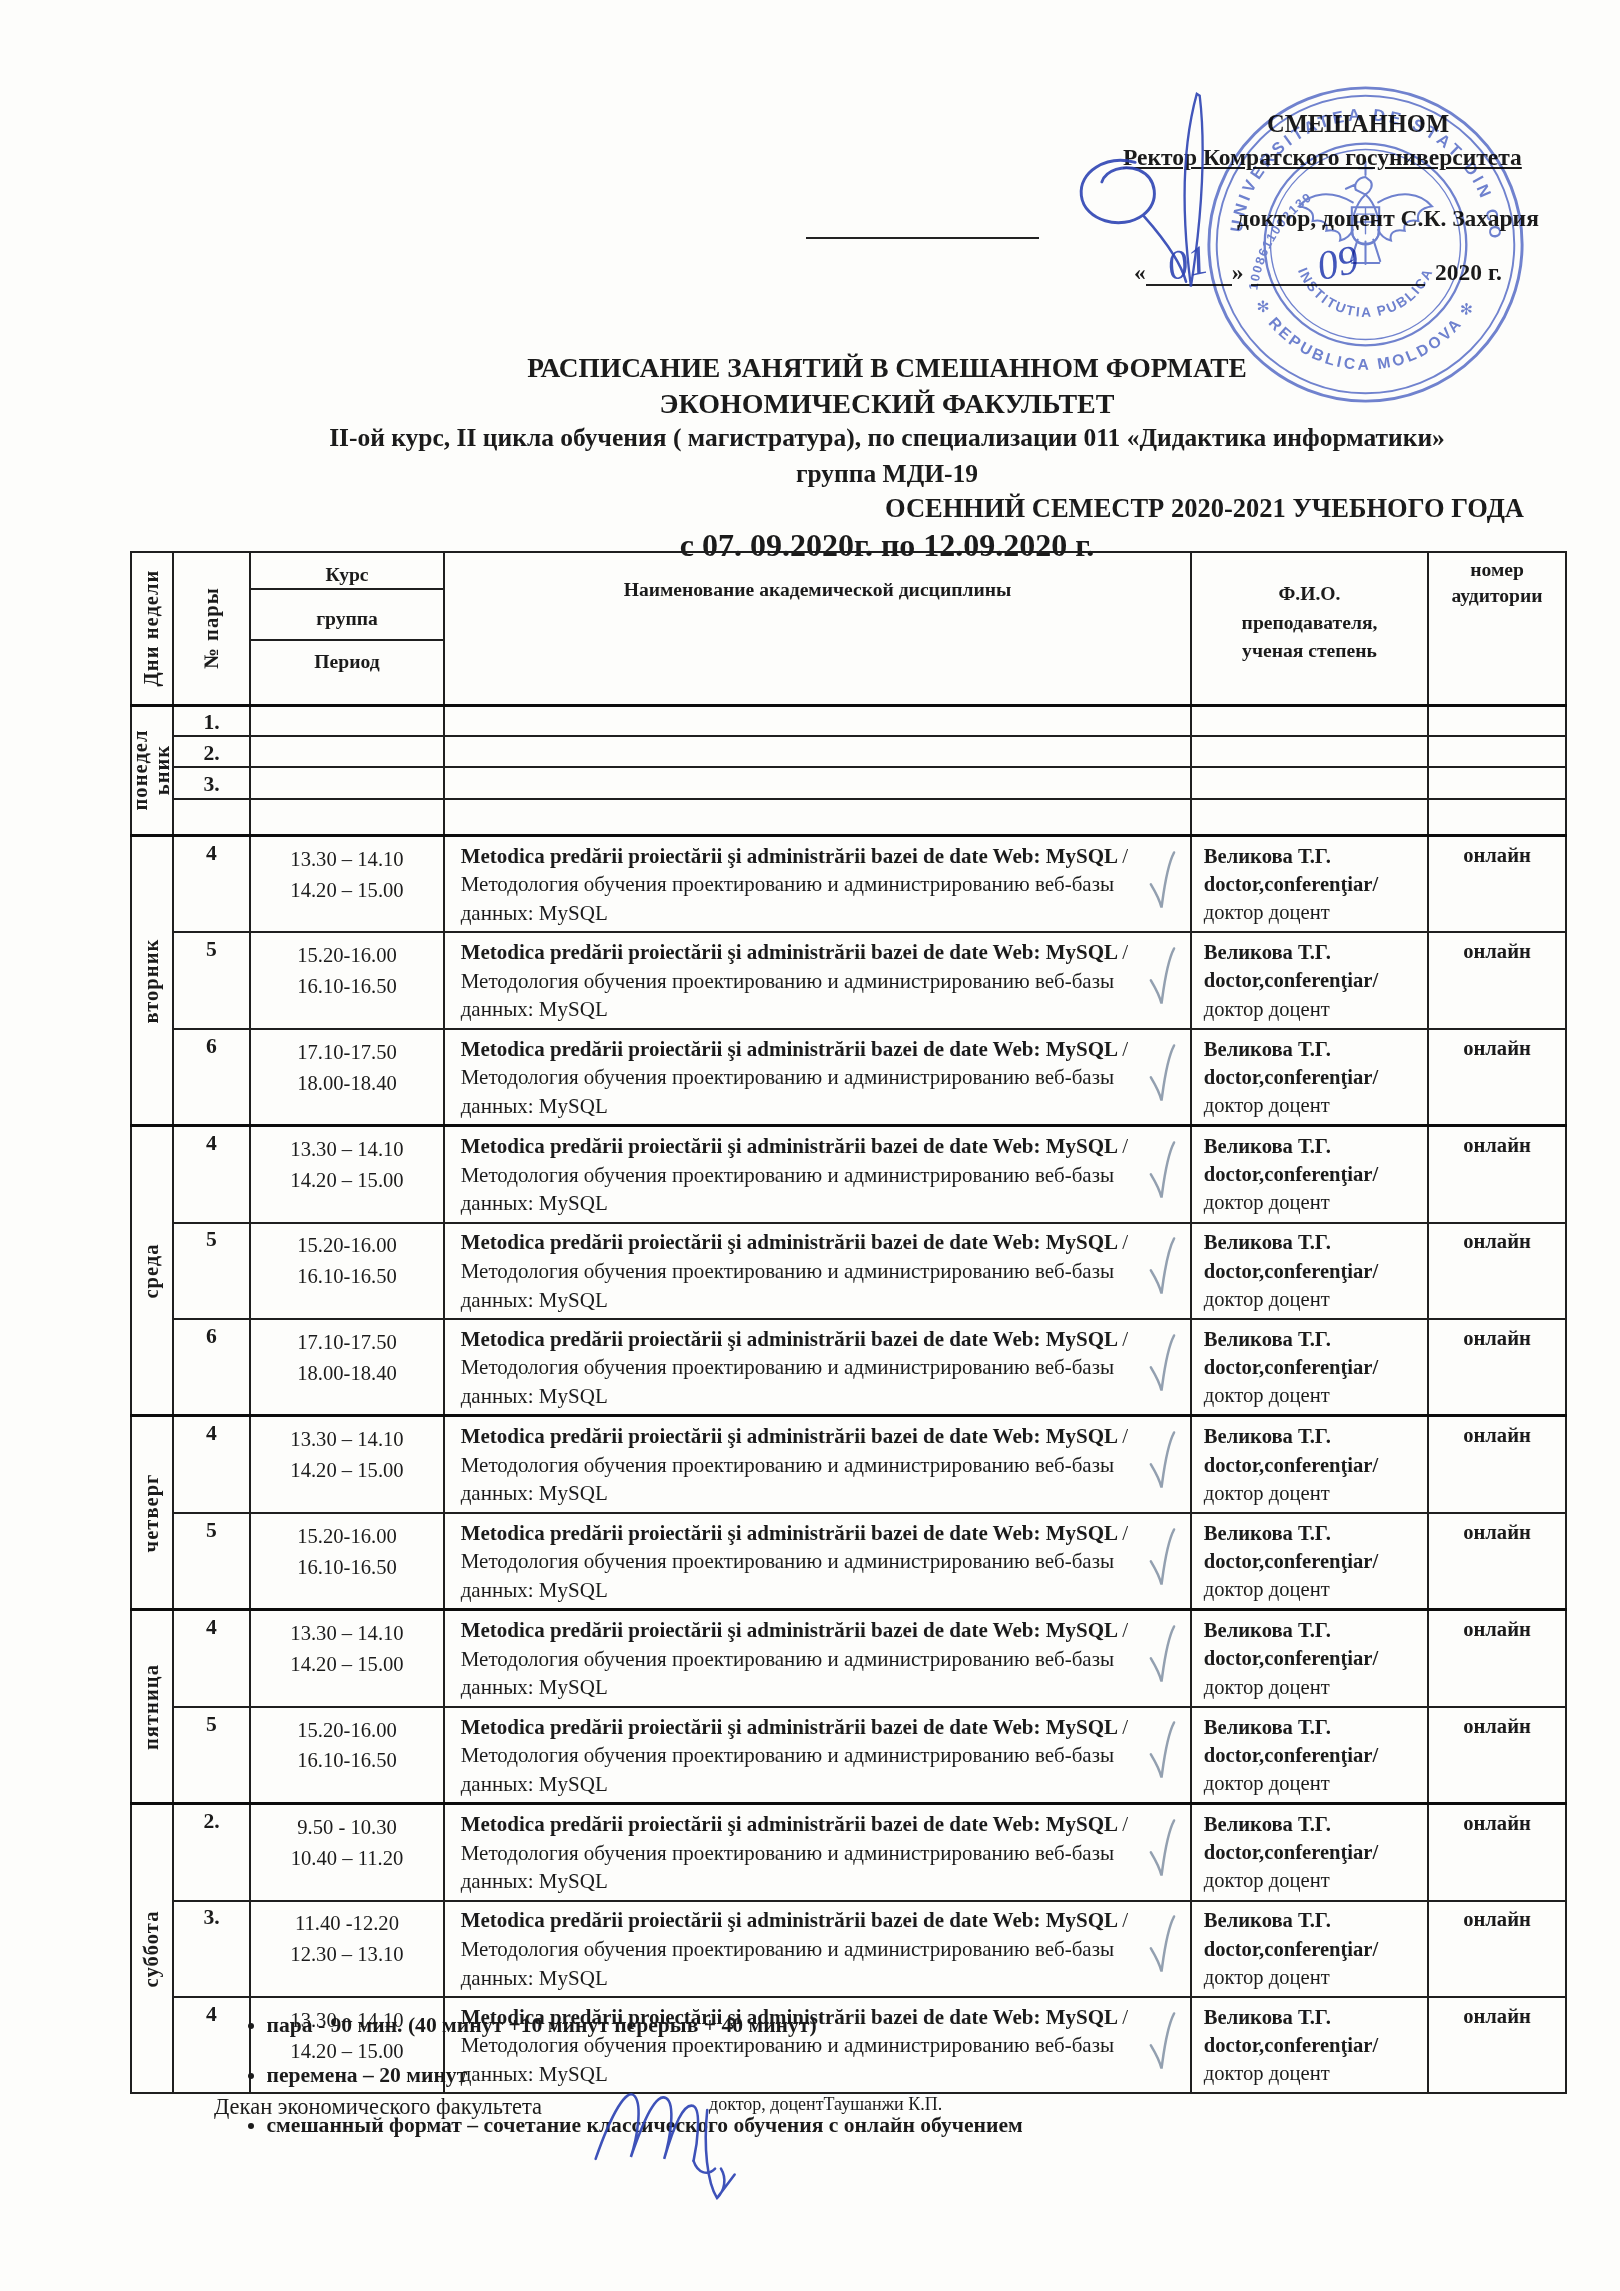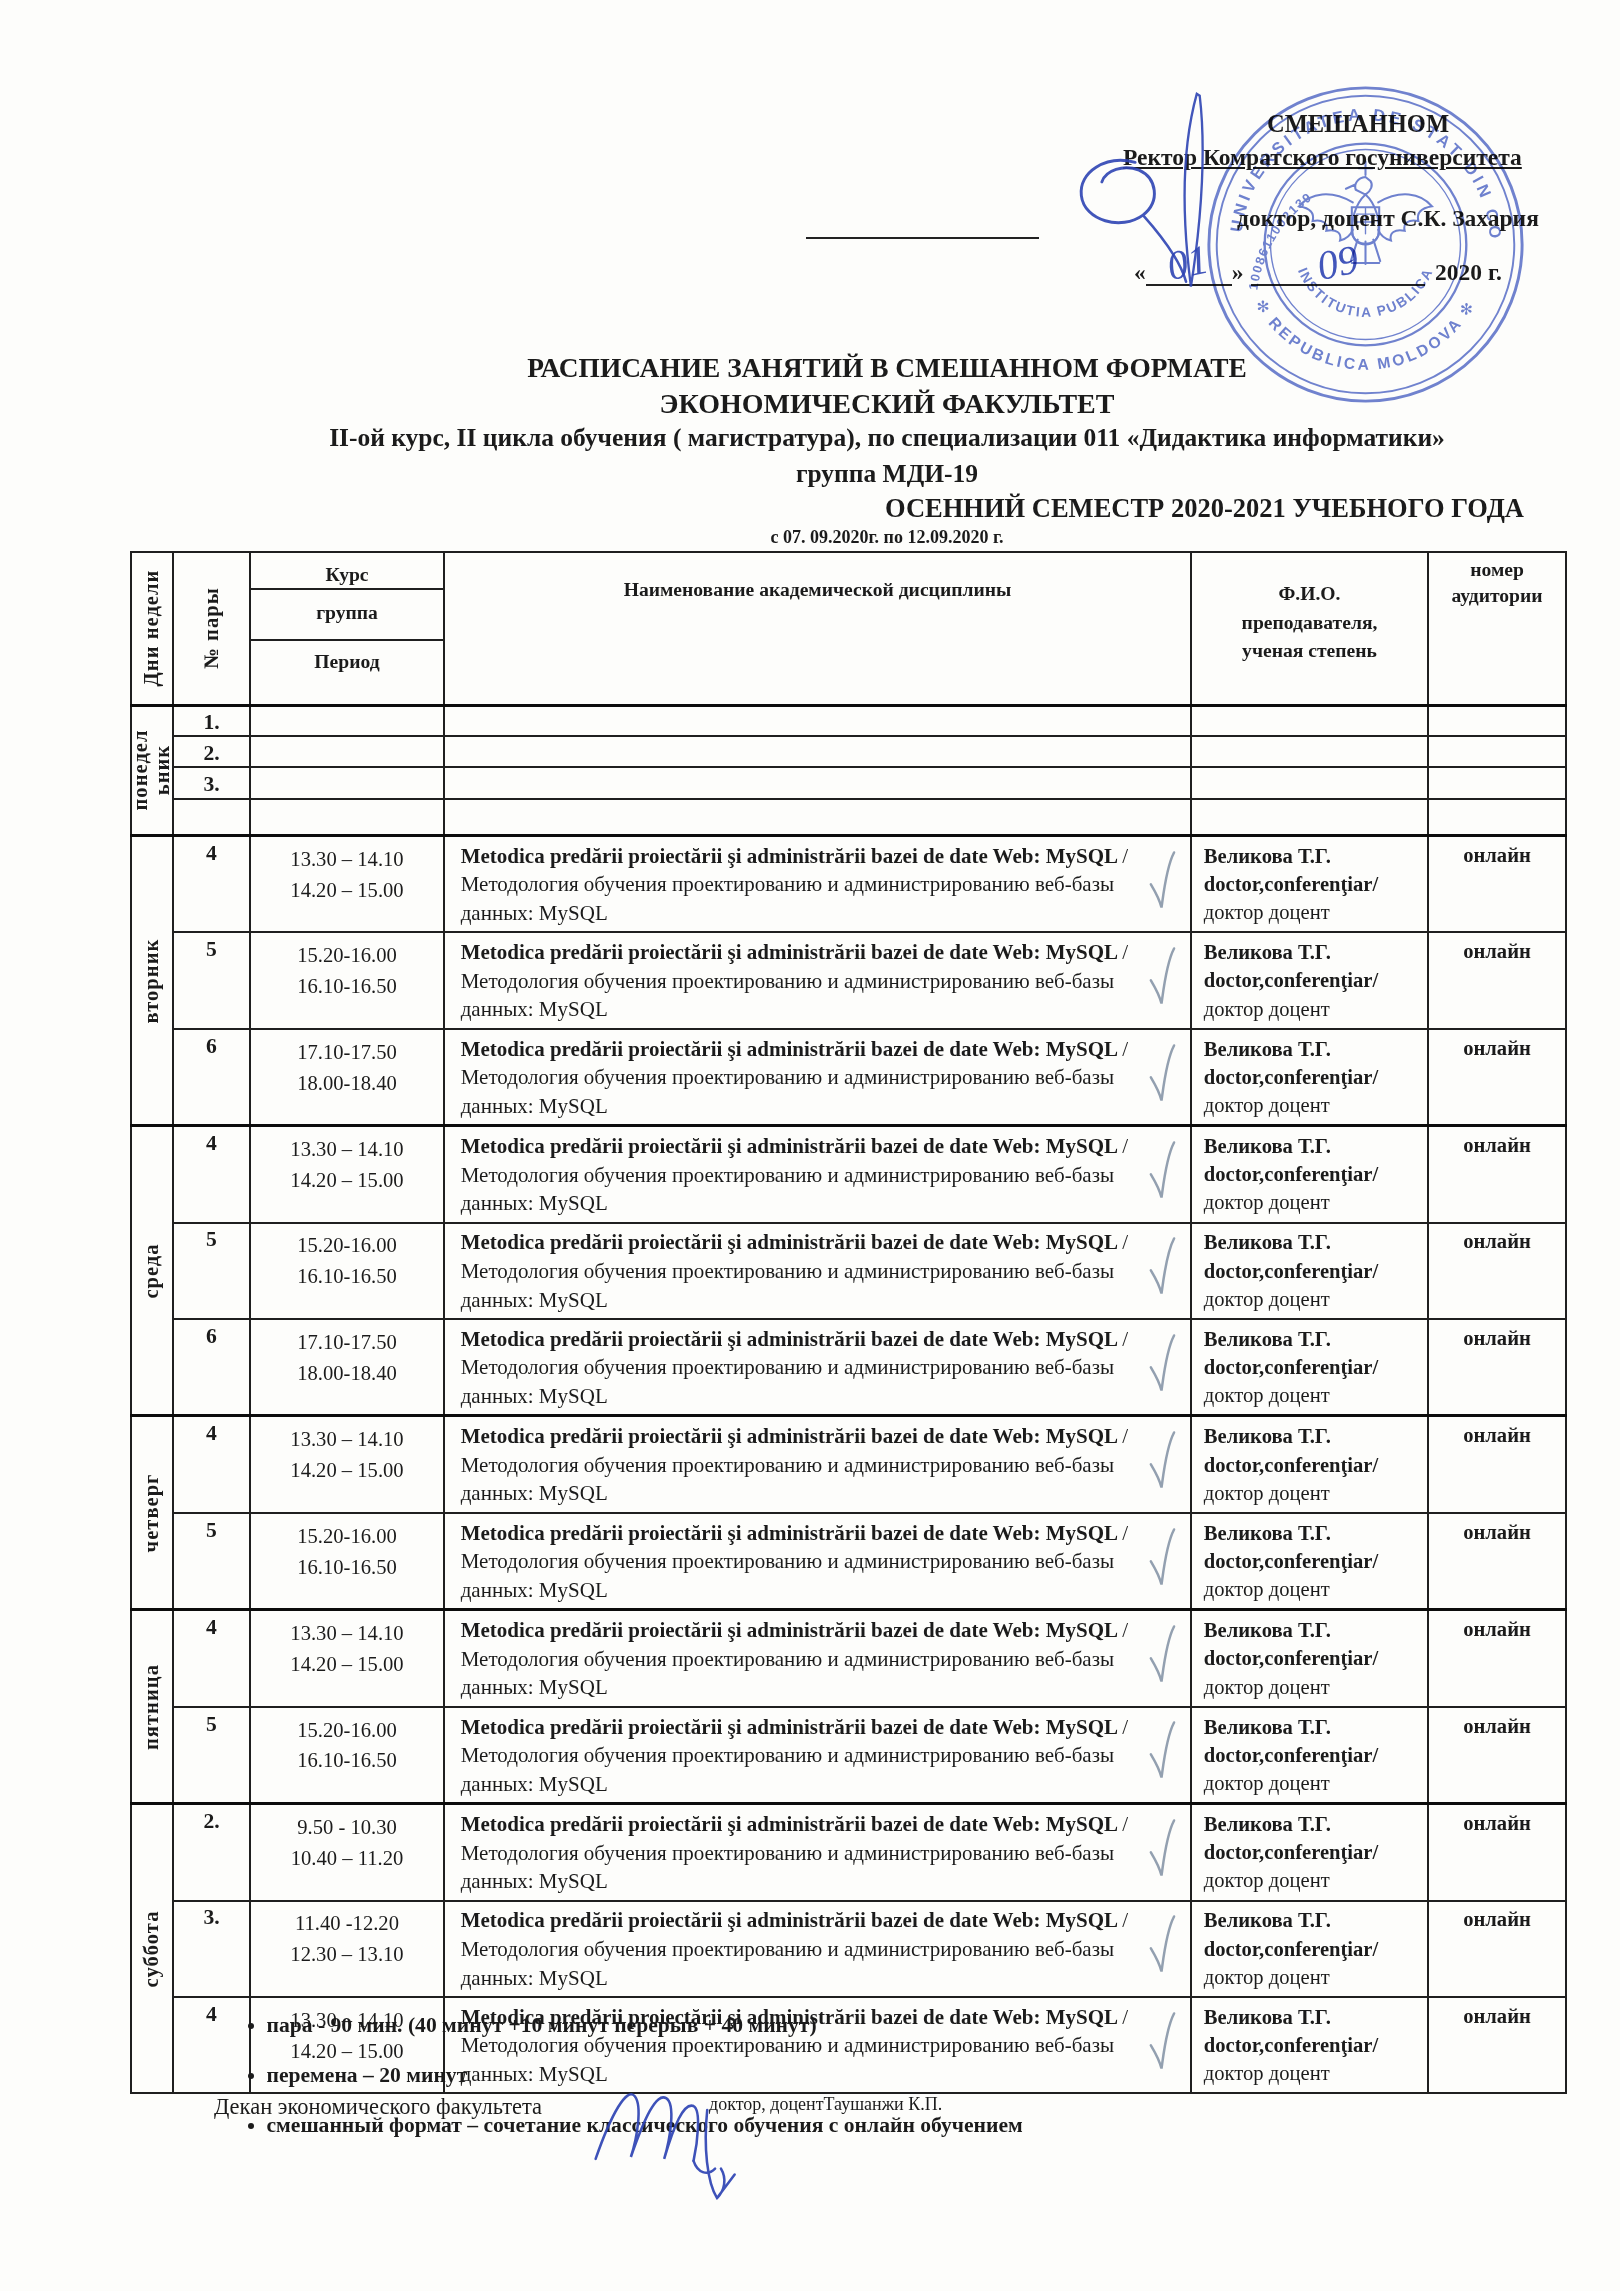--- a/index.html
+++ b/index.html
@@ -31,21 +31,21 @@
   
   .sig-top{left:1037px;top:86px;width:255px;height:225px;}
   .sig-bottom{left:578px;top:2053px;width:235px;height:157px;}
   
   .t-line{left:250px;width:1274px;text-align:center;font-weight:bold;white-space:pre-line;}
   .t1{top:353px;font-size:27.4px;}
   .t2{top:388px;font-size:28px;}
   .t3{top:423px;font-size:25.5px;}
   .t4{top:459px;font-size:25.5px;}
   .t5{top:493px;font-size:26.5px;text-align:right;}
-  .t6{top:527px;font-size:18px;}
+  .t6{top:527px;font-size:32px;}
   
   table.sched{
     position:absolute;left:130px;top:551px;width:1436px;
     border-collapse:collapse;table-layout:fixed;
     border:2.9px solid #101010;
   }
   table.sched td{
     border:2px solid #1f1f1f;vertical-align:top;overflow:hidden;
     padding:0;
   }
@@ -156,21 +156,21 @@
       </td>
       <td class="hdr" style="padding-top:11px">Курс</td>
       <td rowspan="3" class="hdr h-disc">Наименование академической дисциплины</td>
       <td rowspan="3" class="hdr h-teach">Ф.И.О.
 преподавателя,
 ученая степень</td>
       <td rowspan="3" class="hdr h-room">номер
 аудитории</td>
     </tr>
     <tr style="height:51px">
-      <td class="hdr" style="padding-top:12px">группа</td>
+      <td class="hdr" style="padding-top:18px">группа</td>
     </tr>
     <tr style="height:65px">
       <td class="hdr" style="padding-top:9.8px">Период</td>
     </tr>
   </thead>
   <tbody>
       <tr class="grp" style="height: 31px;">
         <td class="day-cell" rowspan="4">
           <div class="vert">понедел
 ьник</div>

